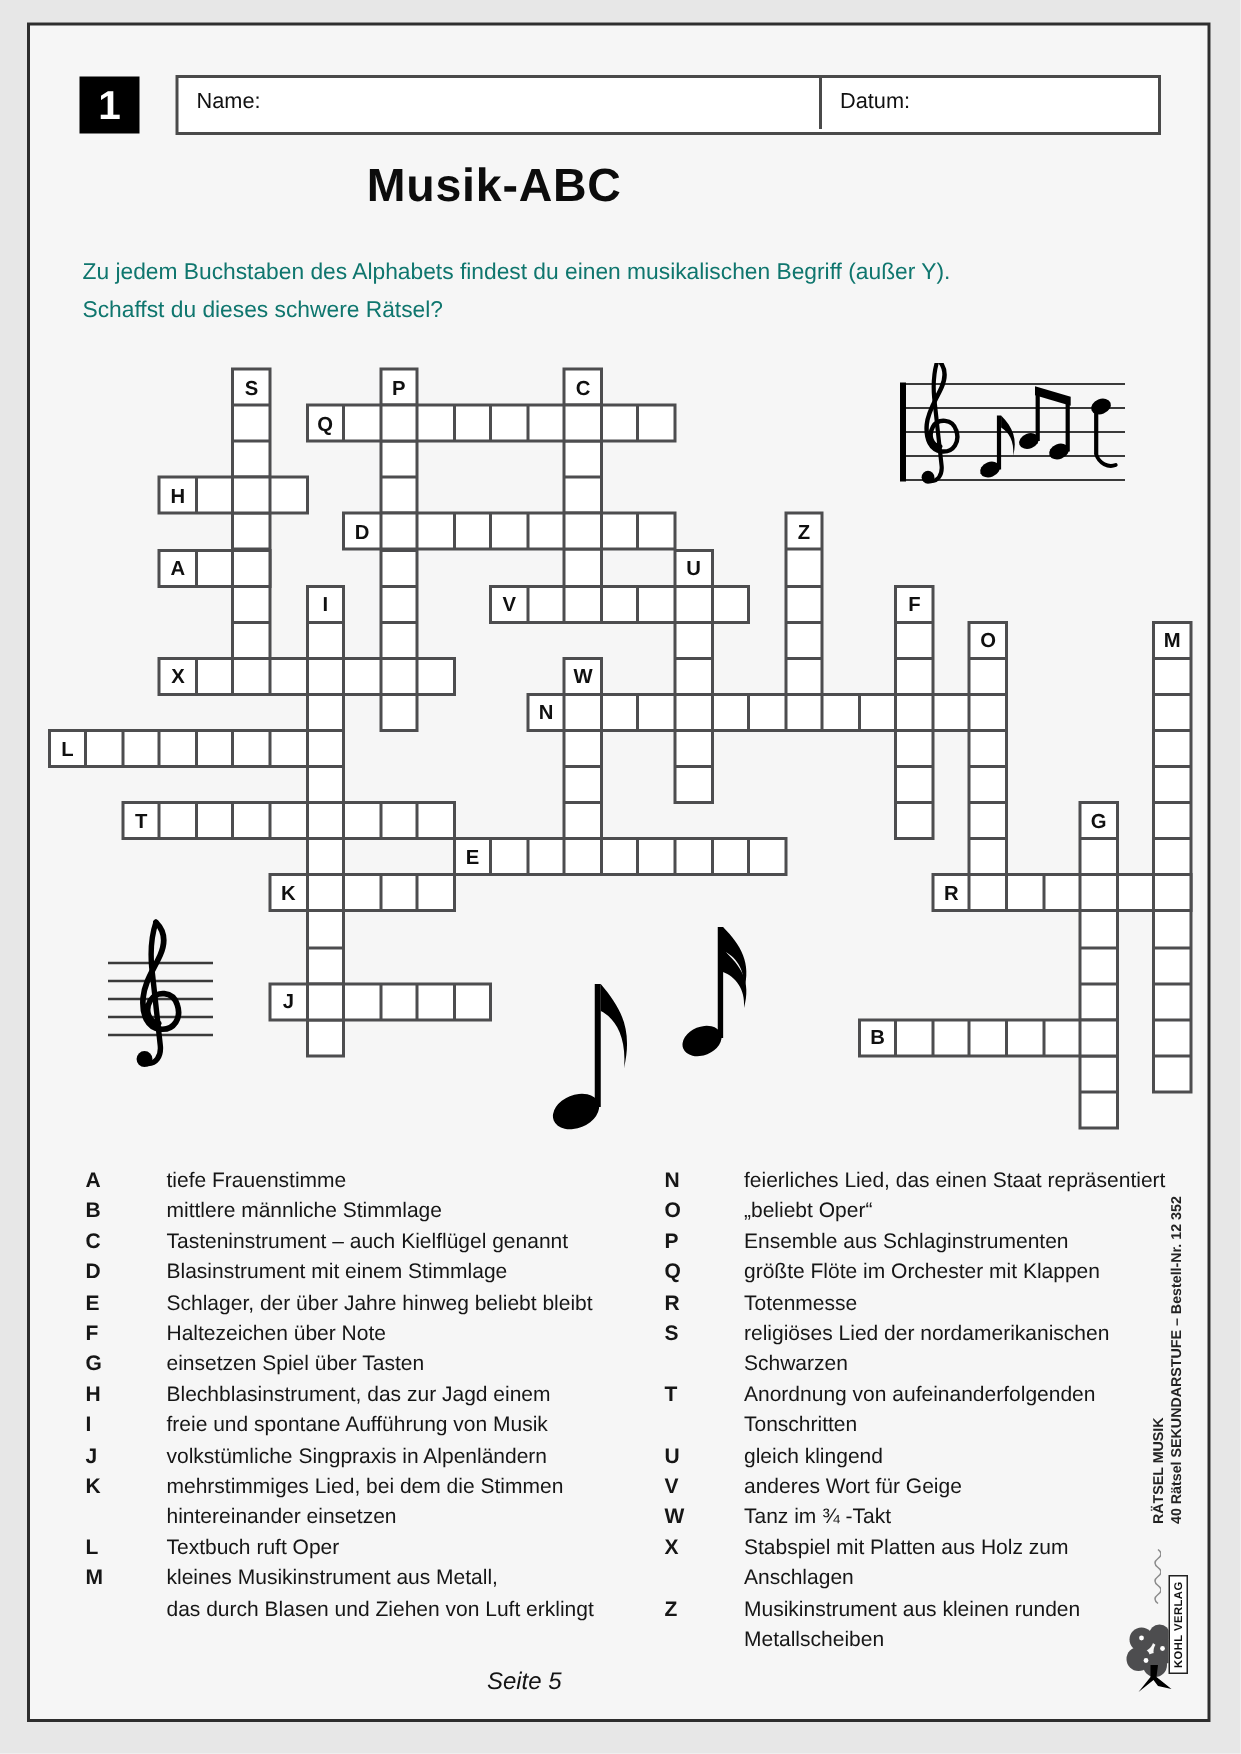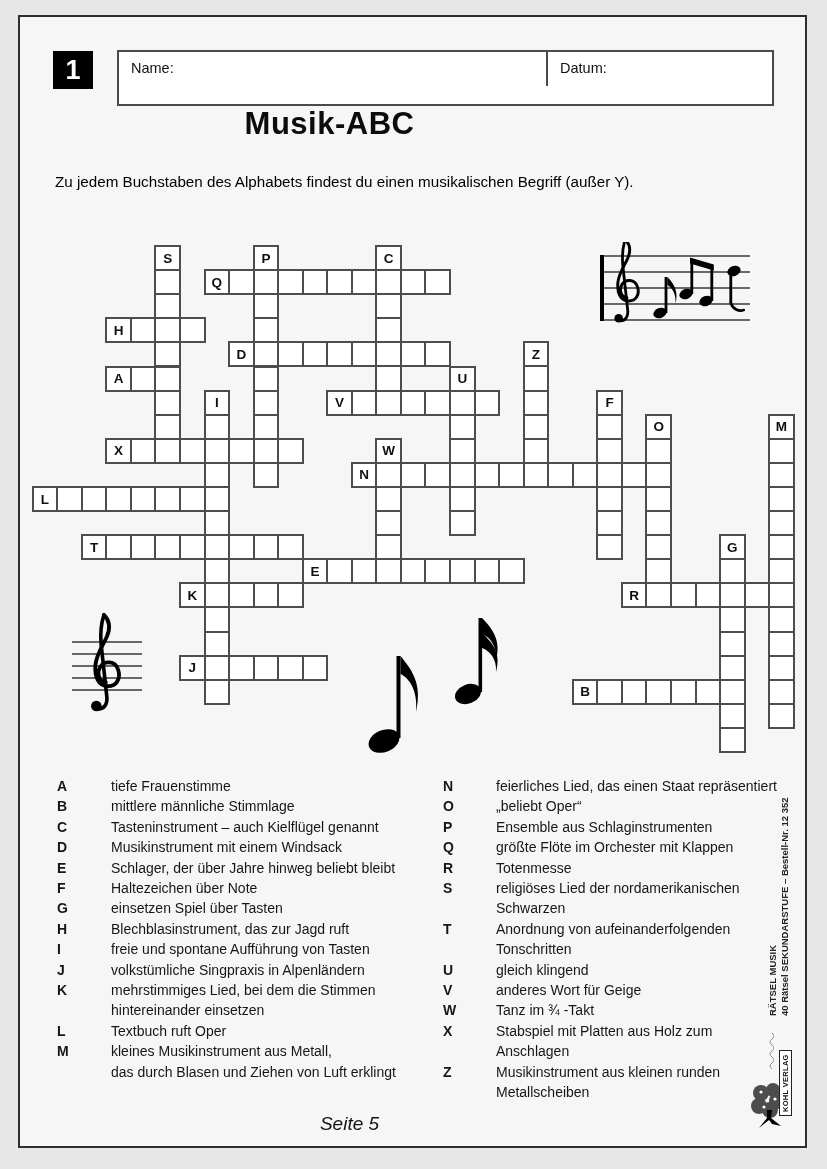--- a/index.html
+++ b/index.html
@@ -14,31 +14,31 @@
   .page-border{
     position:absolute;left:18px;top:15px;width:789px;height:1133px;
     border:2px solid #2e2e2e;background:#f6f6f6;box-sizing:border-box;
   }
   .num-box{
     position:absolute;left:53px;top:51px;width:40px;height:38px;
     background:#000;color:#fff;font-size:27px;font-weight:bold;
     display:flex;align-items:center;justify-content:center;
   }
   .head-box{
-    position:absolute;left:117px;top:50px;width:657px;height:56px;
+    position:absolute;left:117px;top:50px;width:657px;height:40px;
     border:2px solid #4a4a4a;background:#fff;box-sizing:border-box;
   }
   .head-box .nm{position:absolute;left:12px;top:8px;font-size:14.5px;color:#111;}
   .head-box .dt{position:absolute;left:441px;top:8px;font-size:14.5px;color:#111;text-align:right;}
   .head-divider{position:absolute;left:427px;top:0;width:2px;height:34px;background:#4a4a4a;}
   .title{
     position:absolute;left:18px;top:106px;width:623px;text-align:center;
     font-size:31px;font-weight:bold;color:#0c0c0c;letter-spacing:.5px;
   }
-  .intro{position:absolute;left:55px;top:169px;font-size:15.2px;color:#000000;line-height:25px;}
+  .intro{position:absolute;left:55px;top:169px;font-size:15.2px;color:#0f766e;line-height:25px;}
   
   .word{
     position:absolute;display:grid;gap:2px;padding:2px;background:#4d4d4f;
     box-sizing:border-box;
   }
   .cell{background:#fff;display:flex;align-items:center;justify-content:center;}
   .cell.label{font-size:13.5px;font-weight:bold;color:#101010;}
   
   .clues{position:absolute;font-size:14px;color:#161616;}
   #clues-left{left:57px;top:776px;width:370px;}
@@ -55,21 +55,21 @@
   }
   .logo-label{
     position:absolute;left:779px;top:1116px;
     transform:rotate(-90deg);transform-origin:0 0;
     font-size:7.5px;font-weight:bold;color:#111;background:#fff;
     border:1px solid #222;padding:1px 3px;white-space:nowrap;letter-spacing:.3px;
   }
   .logo-squiggle{position:absolute;left:768px;top:1070px;transform:rotate(-90deg);transform-origin:0 0;}
   .footer{
     position:absolute;left:18px;top:1113px;width:663px;text-align:center;
-    font-style:italic;font-size:19px;color:#141414;
+    font-style:italic;font-size:16px;color:#141414;
   }
   .deco{position:absolute;}
 </style>
 </head>
 <body>
 
 <div class="canvas">
 
   <div class="page-border"></div>
 
@@ -78,20 +78,21 @@
   <div class="head-box">
     <span class="nm">Name:</span>
     <div class="head-divider"></div>
     <span class="dt">Datum:</span>
   </div>
 
   <div class="title">Musik-ABC</div>
 
   <div class="intro">
     <div>Zu jedem Buchstaben des Alphabets findest du einen musikalischen Begriff (außer Y).</div>
+    <div>Schaffst du dieses schwere Rätsel?</div>
   </div>
 
   <div id="crossword">
       <div class="word" style="width: 26.55px; height: 218.9px; grid-template-rows: repeat(9, 1fr); left: 154.45px; top: 245px;">
         <div class="cell label">S</div>
         <div class="cell"></div>
         <div class="cell"></div>
         <div class="cell"></div>
         <div class="cell"></div>
         <div class="cell"></div>
@@ -409,41 +410,41 @@
       <div class="clue">
         <span class="clue-letter">B</span>
         <span class="clue-text">mittlere männliche Stimmlage</span>
       </div>
       <div class="clue">
         <span class="clue-letter">C</span>
         <span class="clue-text">Tasteninstrument – auch Kielflügel genannt</span>
       </div>
       <div class="clue">
         <span class="clue-letter">D</span>
-        <span class="clue-text">Musikinstrument mit einem Windsack</span>
+        <span class="clue-text">Blasinstrument mit einem Stimmlage</span>
       </div>
       <div class="clue">
         <span class="clue-letter">E</span>
         <span class="clue-text">Schlager, der über Jahre hinweg beliebt bleibt</span>
       </div>
       <div class="clue">
         <span class="clue-letter">F</span>
         <span class="clue-text">Haltezeichen über Note</span>
       </div>
       <div class="clue">
         <span class="clue-letter">G</span>
         <span class="clue-text">einsetzen Spiel über Tasten</span>
       </div>
       <div class="clue">
         <span class="clue-letter">H</span>
-        <span class="clue-text">Blechblasinstrument, das zur Jagd ruft</span>
+        <span class="clue-text">Blechblasinstrument, das zur Jagd einem</span>
       </div>
       <div class="clue">
         <span class="clue-letter">I</span>
-        <span class="clue-text">freie und spontane Aufführung von Tasten</span>
+        <span class="clue-text">freie und spontane Aufführung von Musik</span>
       </div>
       <div class="clue">
         <span class="clue-letter">J</span>
         <span class="clue-text">volkstümliche Singpraxis in Alpenländern</span>
       </div>
       <div class="clue">
         <span class="clue-letter">K</span>
         <span class="clue-text">mehrstimmiges Lied, bei dem die Stimmen
 hintereinander einsetzen</span>
       </div>

